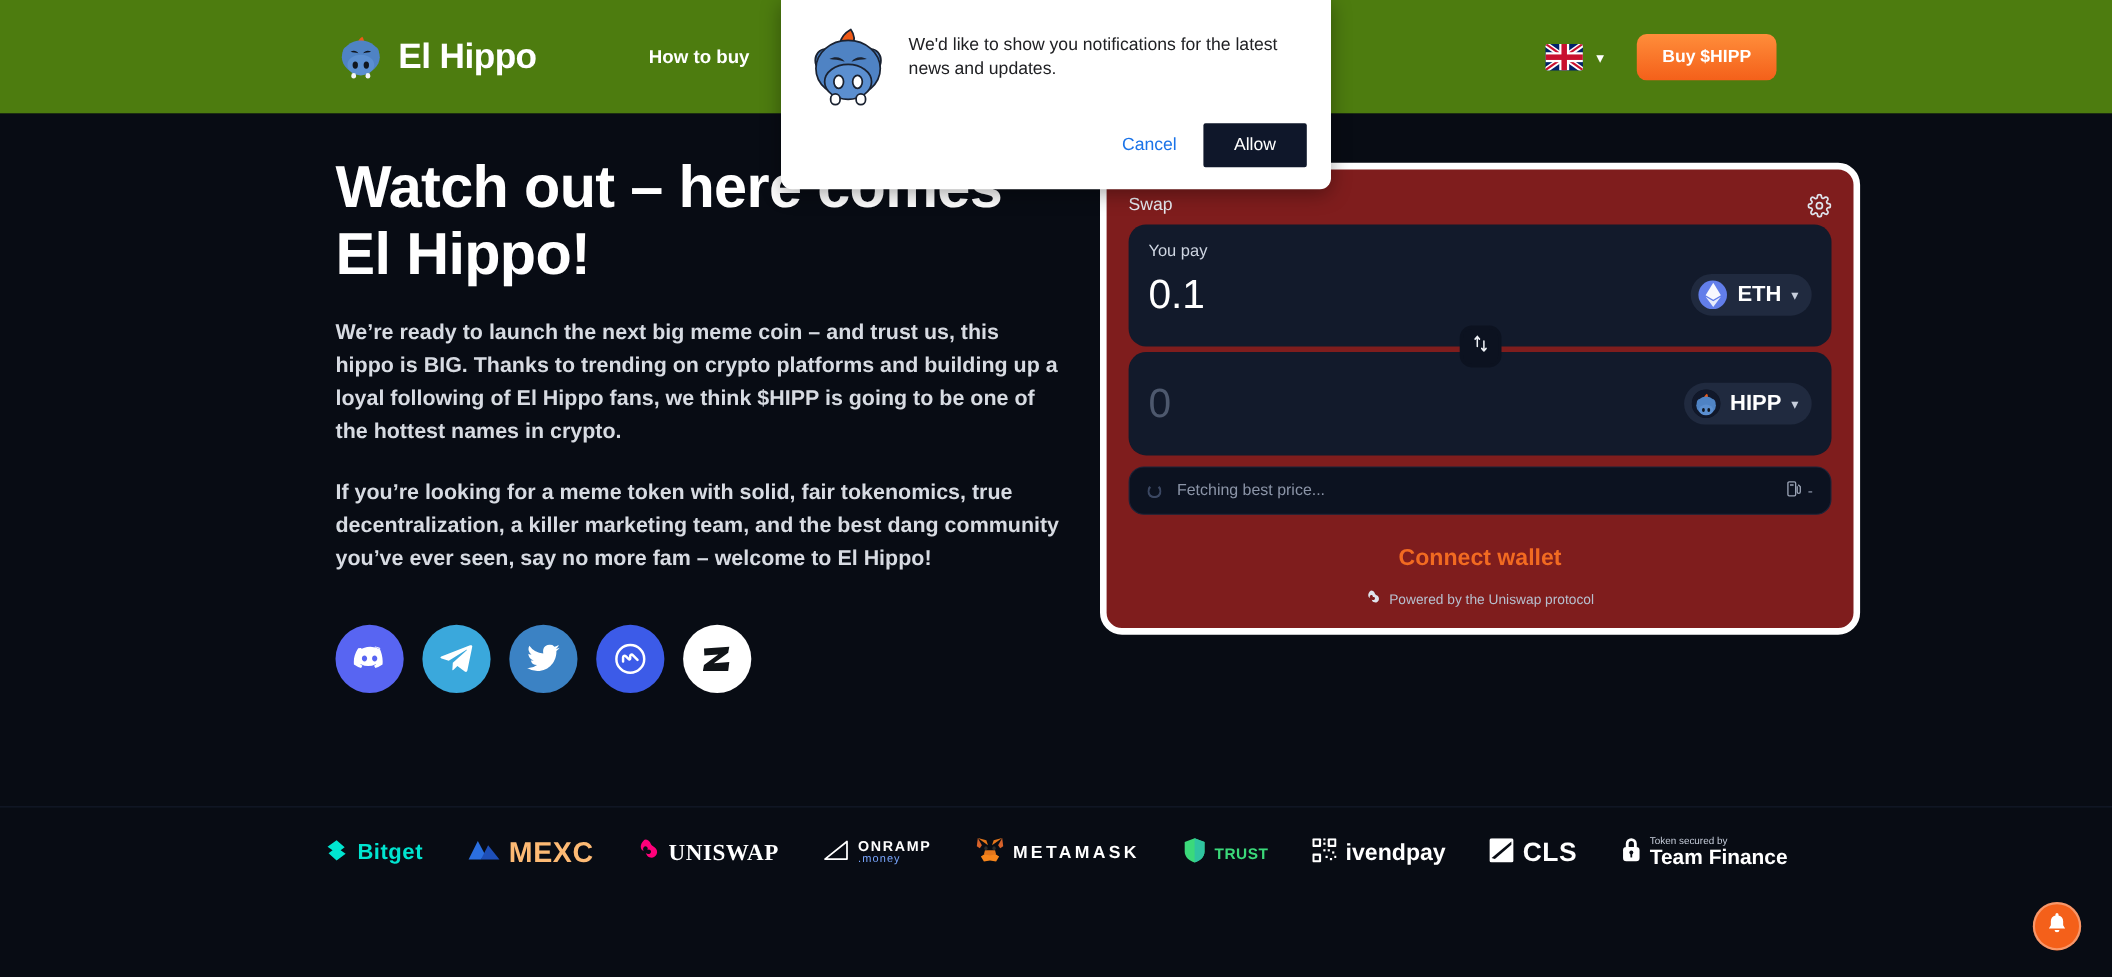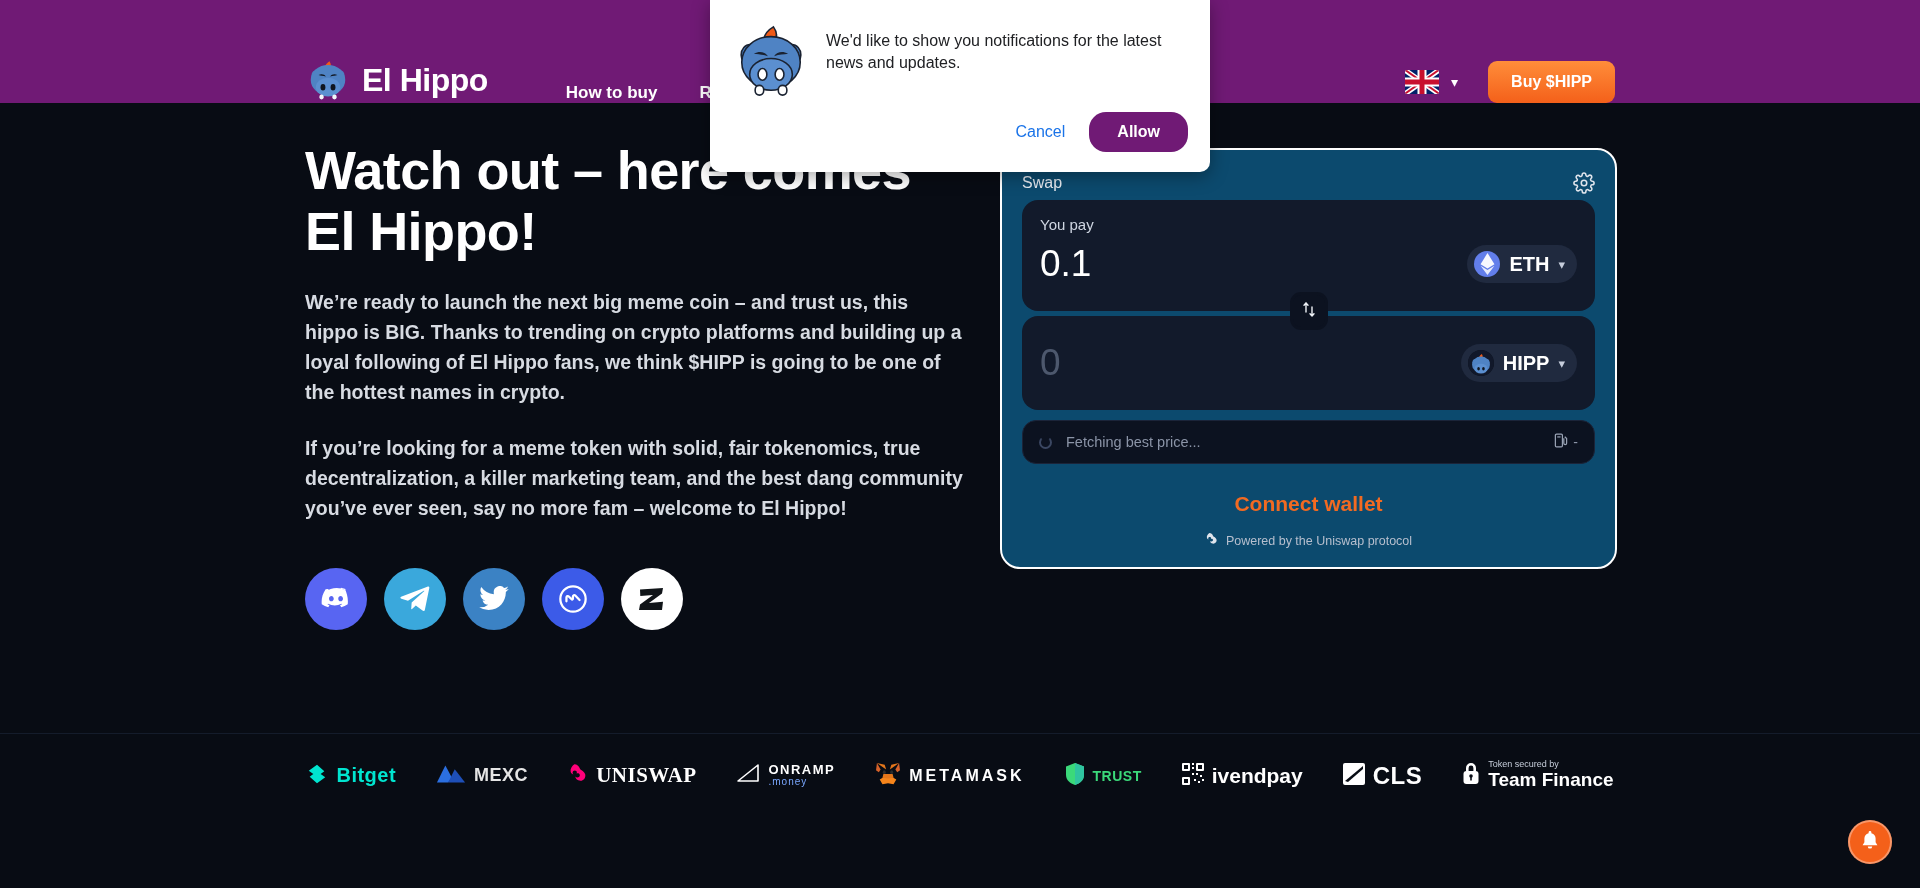--- a/index.html
+++ b/index.html
@@ -7,22 +7,22 @@
     width: 1920px; height: 888px;
     background: #0a0e17;
     font-family: "Liberation Sans", sans-serif;
     overflow: hidden;
   }
   .page { position: relative; width: 1920px; height: 888px; background: #080c14; }
 
   
   .header {
     position: absolute; top: 0; left: 0; width: 1920px; height: 103px;
-    display: flex; align-items: flex-end; background: #701a75;
-    padding: 0 305px; z-index: 5;
+    display: flex; align-items: center; background: #4d7c0f;
+    padding: 0 305px; z-index: 5; gap: 24px;
   }
   .logo { display: flex; align-items: center; gap: 11px; }
   .logo-mark { width: 46px; height: 46px; position: relative; }
   .logo-text { font-size: 32px; font-weight: 700; color: #ffffff; letter-spacing: -0.5px; }
   .nav { display: flex; align-items: center; gap: 42px; margin-left: 78px; }
   .nav a { color: #fff; font-size: 17px; font-weight: 600; text-decoration: none; white-space: nowrap; }
   .header-right { margin-left: auto; display: flex; align-items: center; gap: 30px; }
   .lang { display: flex; align-items: center; gap: 12px; cursor: pointer; }
   .flag { width: 34px; height: 24px; border-radius: 2px; position: relative; overflow: hidden; background: #012169; }
   .flag .d1, .flag .d2 { position: absolute; left: 50%; top: 50%; width: 46px; height: 5px; background: #fff; transform-origin: center; }
@@ -53,22 +53,22 @@
     margin-top: 26px; font-size: 19.5px; line-height: 1.53; color: #d7dbe2;
     font-weight: 700;
   }
   .hero-p + .hero-p { margin-top: 27px; }
   .socials { display: flex; gap: 17px; margin-top: 44px; }
   .soc { width: 62px; height: 62px; border-radius: 50%; display: flex; align-items: center; justify-content: center; cursor: pointer; }
   .soc svg { display: block; }
 
   
   .swap {
-    position: absolute; left: 1000px; top: 148px; width: 617px;
-    background: #0c4a6e; border: 2px solid #ffffff; border-radius: 20px;
+    position: absolute; left: 1000px; top: 148px; width: 691px;
+    background: #7f1d1d; border: 6px solid #ffffff; border-radius: 20px;
     padding: 16px 20px 14px;
   }
   .swap-head { display: flex; align-items: center; justify-content: space-between; height: 34px; }
   .swap-title { color: #e7eaf0; font-size: 16px; }
   .gear { width: 22px; height: 22px; cursor: pointer; }
   .panel { background: #121a2b; border-radius: 16px; padding: 16px 18px 22px; position: relative; }
   .panel-label { color: #cfd6e2; font-size: 15px; }
   .panel-row { display: flex; align-items: center; justify-content: space-between; margin-top: 6px; min-height: 50px; }
   .amount { font-size: 37px; color: #fff; font-weight: 400; line-height: 1.1; }
   .amount.muted { color: #4d586d; }
@@ -113,21 +113,21 @@
     position: absolute; left: 710px; top: 0; width: 500px; height: 172px;
     background: #ffffff; border-radius: 0 0 10px 10px;
     box-shadow: 0 4px 18px rgba(0,0,0,.35); z-index: 50;
     display: flex; flex-direction: column;
   }
   .perm-body { display: flex; gap: 16px; padding: 22px 26px 0 22px; }
   .perm-icon { width: 78px; height: 78px; flex: 0 0 78px; }
   .perm-text { color: #202124; font-size: 16px; line-height: 1.38; padding-top: 8px; }
   .perm-actions { margin-top: auto; display: flex; align-items: center; justify-content: flex-end; gap: 10px; padding: 0 22px 20px; }
   .btn-cancel { background: none; border: none; color: #1a73e8; font-size: 16px; font-weight: 500; padding: 10px 14px; cursor: pointer; border-radius: 5px; }
-  .btn-allow { background: #701a75; border: none; color: #fff; font-size: 16px; font-weight: 700; padding: 11px 28px; cursor: pointer; border-radius: 17px; }
+  .btn-allow { background: #0f172a; border: none; color: #fff; font-size: 16px; font-weight: 400; padding: 11px 28px; cursor: pointer; border-radius: 2px; }
 
   
   .bell-fab {
     position: absolute; right: 28px; bottom: 24px; width: 44px; height: 44px;
     border-radius: 50%; background: #f4601a; display: flex; align-items: center; justify-content: center;
     cursor: pointer; box-shadow: 0 0 0 2px rgba(255,255,255,.35) inset;
   }
 </style>
 </head>
 <body>
@@ -323,21 +323,21 @@
       <span class="pname" style="color:#00e5d0">Bitget</span>
     </div>
 
     <div class="plogo">
       <span>
         <svg width="30" height="22" viewBox="0 0 32 22">
           <path d="M1 20 10 2l7 13-4 5z" fill="#2b6fe0"></path>
           <path d="M13 20 20 6l11 14z" fill="#1e4fb8"></path>
         </svg>
       </span>
-      <span class="pname" style="color:#e5e5e5;font-size:18px">MEXC</span>
+      <span class="pname" style="color:#fdba74;font-size:26px">MEXC</span>
     </div>
 
     <div class="plogo">
       <span>
         <svg width="20" height="22" viewBox="0 0 16 18" fill="#ff007a">
           <path d="M5 1c2.2 0 3.8 1.4 4.4 3.3.4 1.3 1.7 1.6 2.7 2.4 1.8 1.3 2.5 3.5 1.5 5.5-.9 1.8-2.8 2.6-4.7 2.2-1.6-.3-2.8-1.6-3.2-3.3 1 .9 2.4 1 3.3.1.7-.7.7-1.9-.1-2.5-.6-.5-1.4-.5-2 0 .3-.7.2-1.5-.3-2.1-.7-.7-1.8-.7-2.4 0C3.4 7.4 3.4 8.6 4.2 9.4c-1.1-.2-2-1.1-2.2-2.2C1.5 5 2.9 2.5 5 1z"></path>
         </svg>
       </span>
       <span class="pname" style="color:#fff;font-family:'Liberation Serif',serif;font-size:21px">UNISWAP</span>
     </div>

